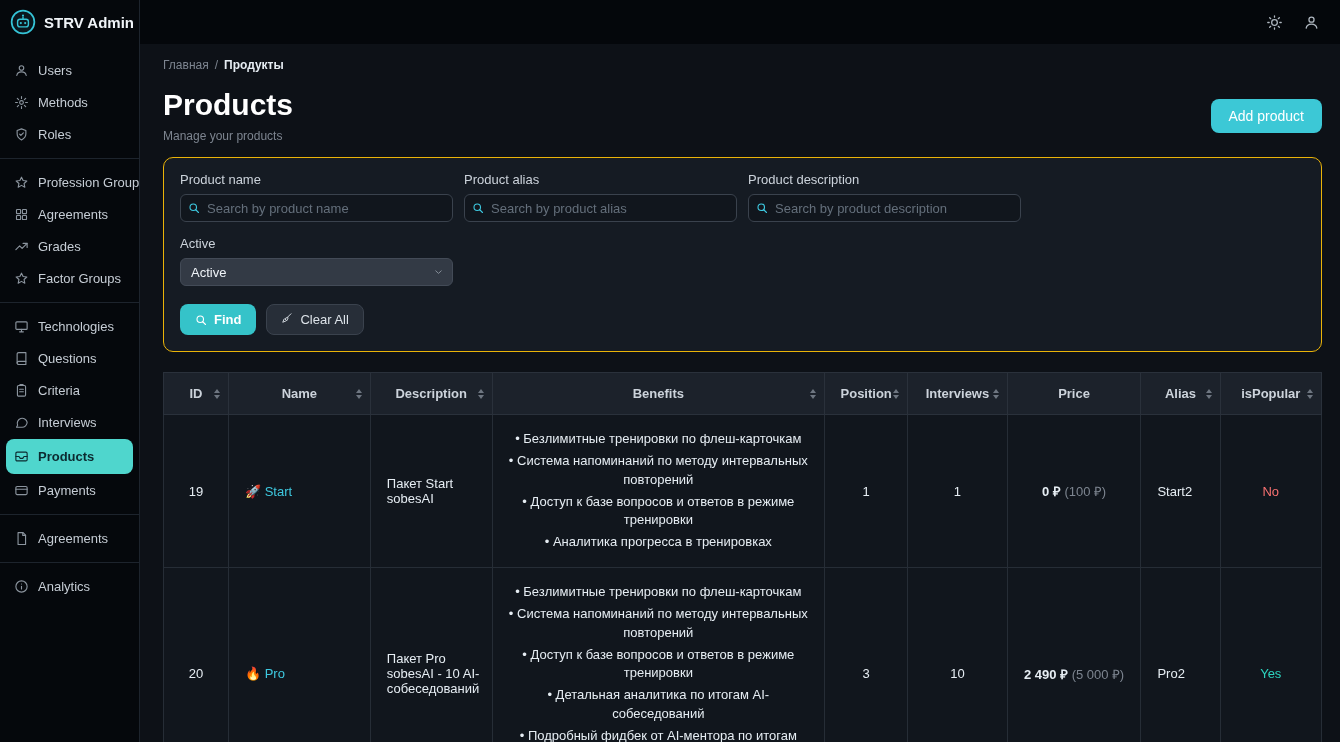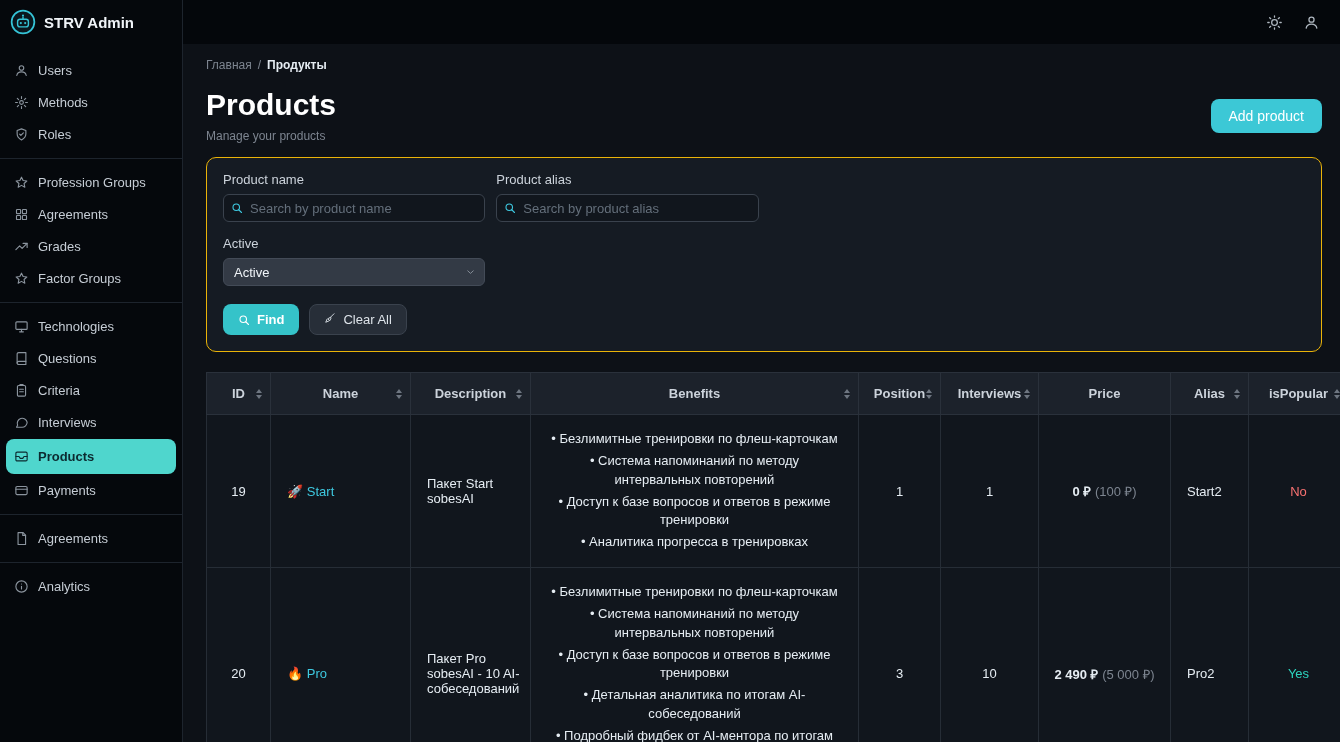--- a/index.html
+++ b/index.html
@@ -6,21 +6,21 @@
   html,body { margin:0; padding:0; }
   body {
     width:1340px; height:742px; overflow:hidden;
     background:#0d1117; color:#e6edf3;
     font-family:"Liberation Sans", sans-serif;
   }
   .app { display:flex; height:100%; }
 
   
   .sidebar {
-    width:183px; flex-shrink:0; background:#05080c;
+    width:140px; flex-shrink:0; background:#05080c;
     border-right:1px solid #1d242d; display:flex; flex-direction:column;
   }
   .logo-row { height:44px; display:flex; align-items:center; gap:8px; padding:0 10px; flex-shrink:0; }
   .logo-badge { width:26px; height:26px; flex-shrink:0; }
   .app-title { font-size:15px; font-weight:700; color:#f0f4f8; white-space:nowrap; }
   .nav { padding-top:10px; overflow:hidden; }
   .nav-item {
     display:flex; align-items:center; gap:9px;
     margin:1px 6px; padding:8px 8px; border-radius:8px;
     font-size:13px; color:#c6cdd5; cursor:pointer; white-space:nowrap;
@@ -326,20 +326,27 @@
                     <circle cx="10.5" cy="10.5" r="6.5"></circle>
                     <path d="M15.5 15.5L21 21"></path>
                   </svg></span><input class="text-input" type="text" placeholder="Search by product name" style=""></div>
             </div>
             <div>
               <div class="field-label">Product alias</div>
               <div class="input-wrap"><span><svg class="ic" viewBox="0 0 24 24">
                     <circle cx="10.5" cy="10.5" r="6.5"></circle>
                     <path d="M15.5 15.5L21 21"></path>
                   </svg></span><input class="text-input" type="text" placeholder="Search by product alias" style=""></div>
+            </div>
+            <div>
+              <div class="field-label">Product description</div>
+              <div class="input-wrap"><span><svg class="ic" viewBox="0 0 24 24">
+                    <circle cx="10.5" cy="10.5" r="6.5"></circle>
+                    <path d="M15.5 15.5L21 21"></path>
+                  </svg></span><input class="text-input" type="text" placeholder="Search by product description" style=""></div>
             </div>
           </div>
         <div class="filter-grid" style="margin-top:14px">
             <div>
               <div class="field-label">Active</div>
               <div class="select filled">
                 <span>Active</span>
                 <span>
                   <svg class="ic chev" viewBox="0 0 24 24">
                     <path d="M6 9.5l6 5.5 6-5.5"></path>

